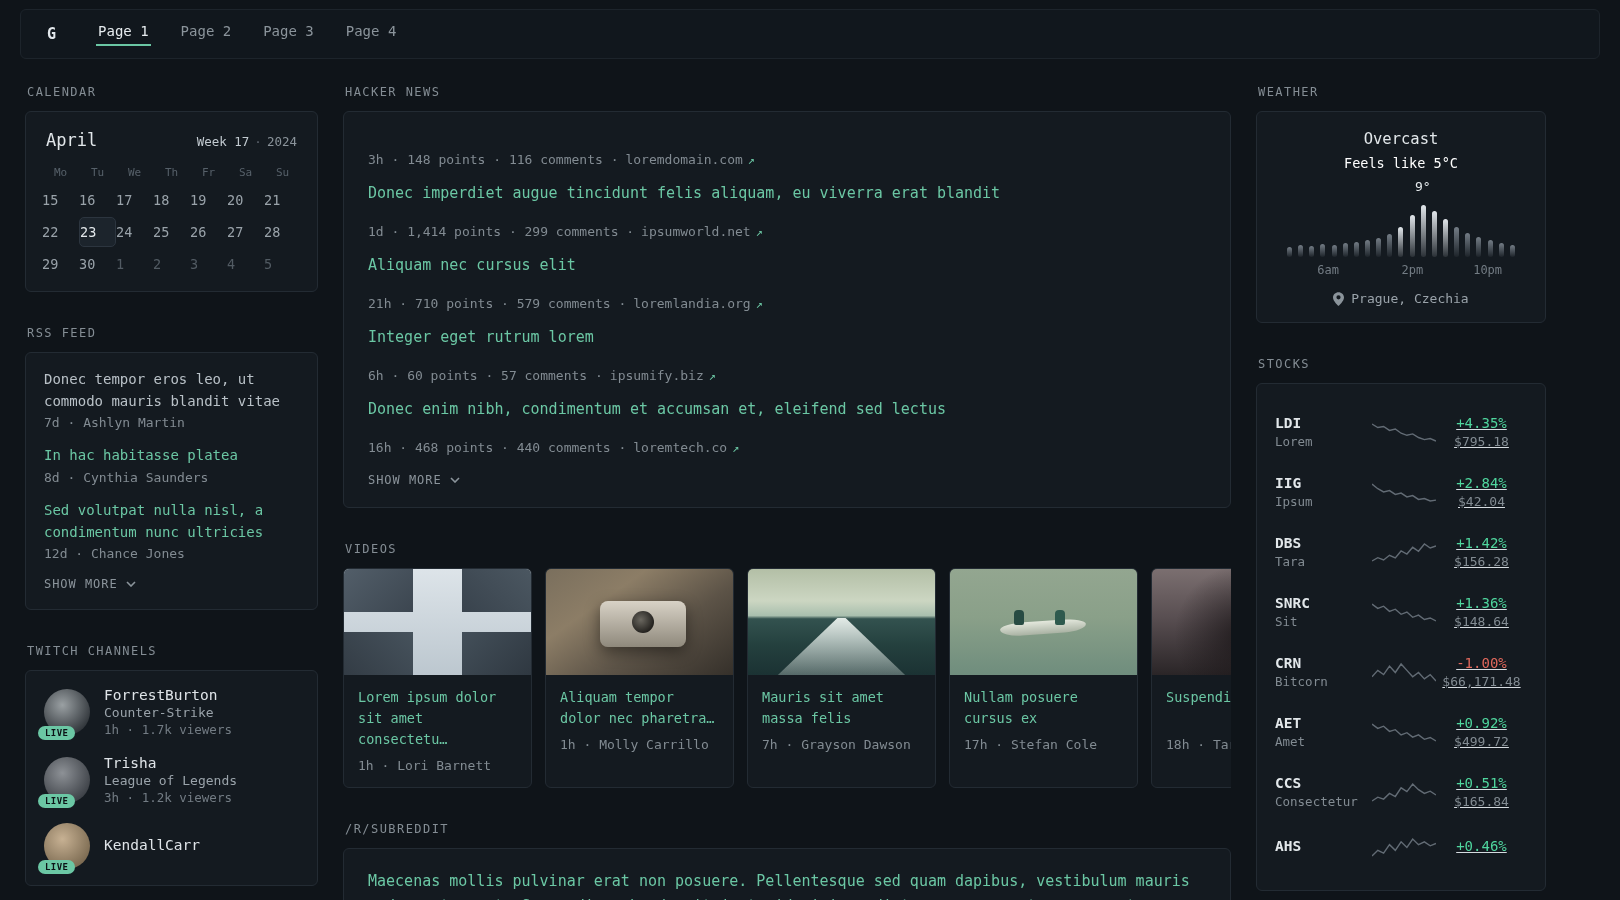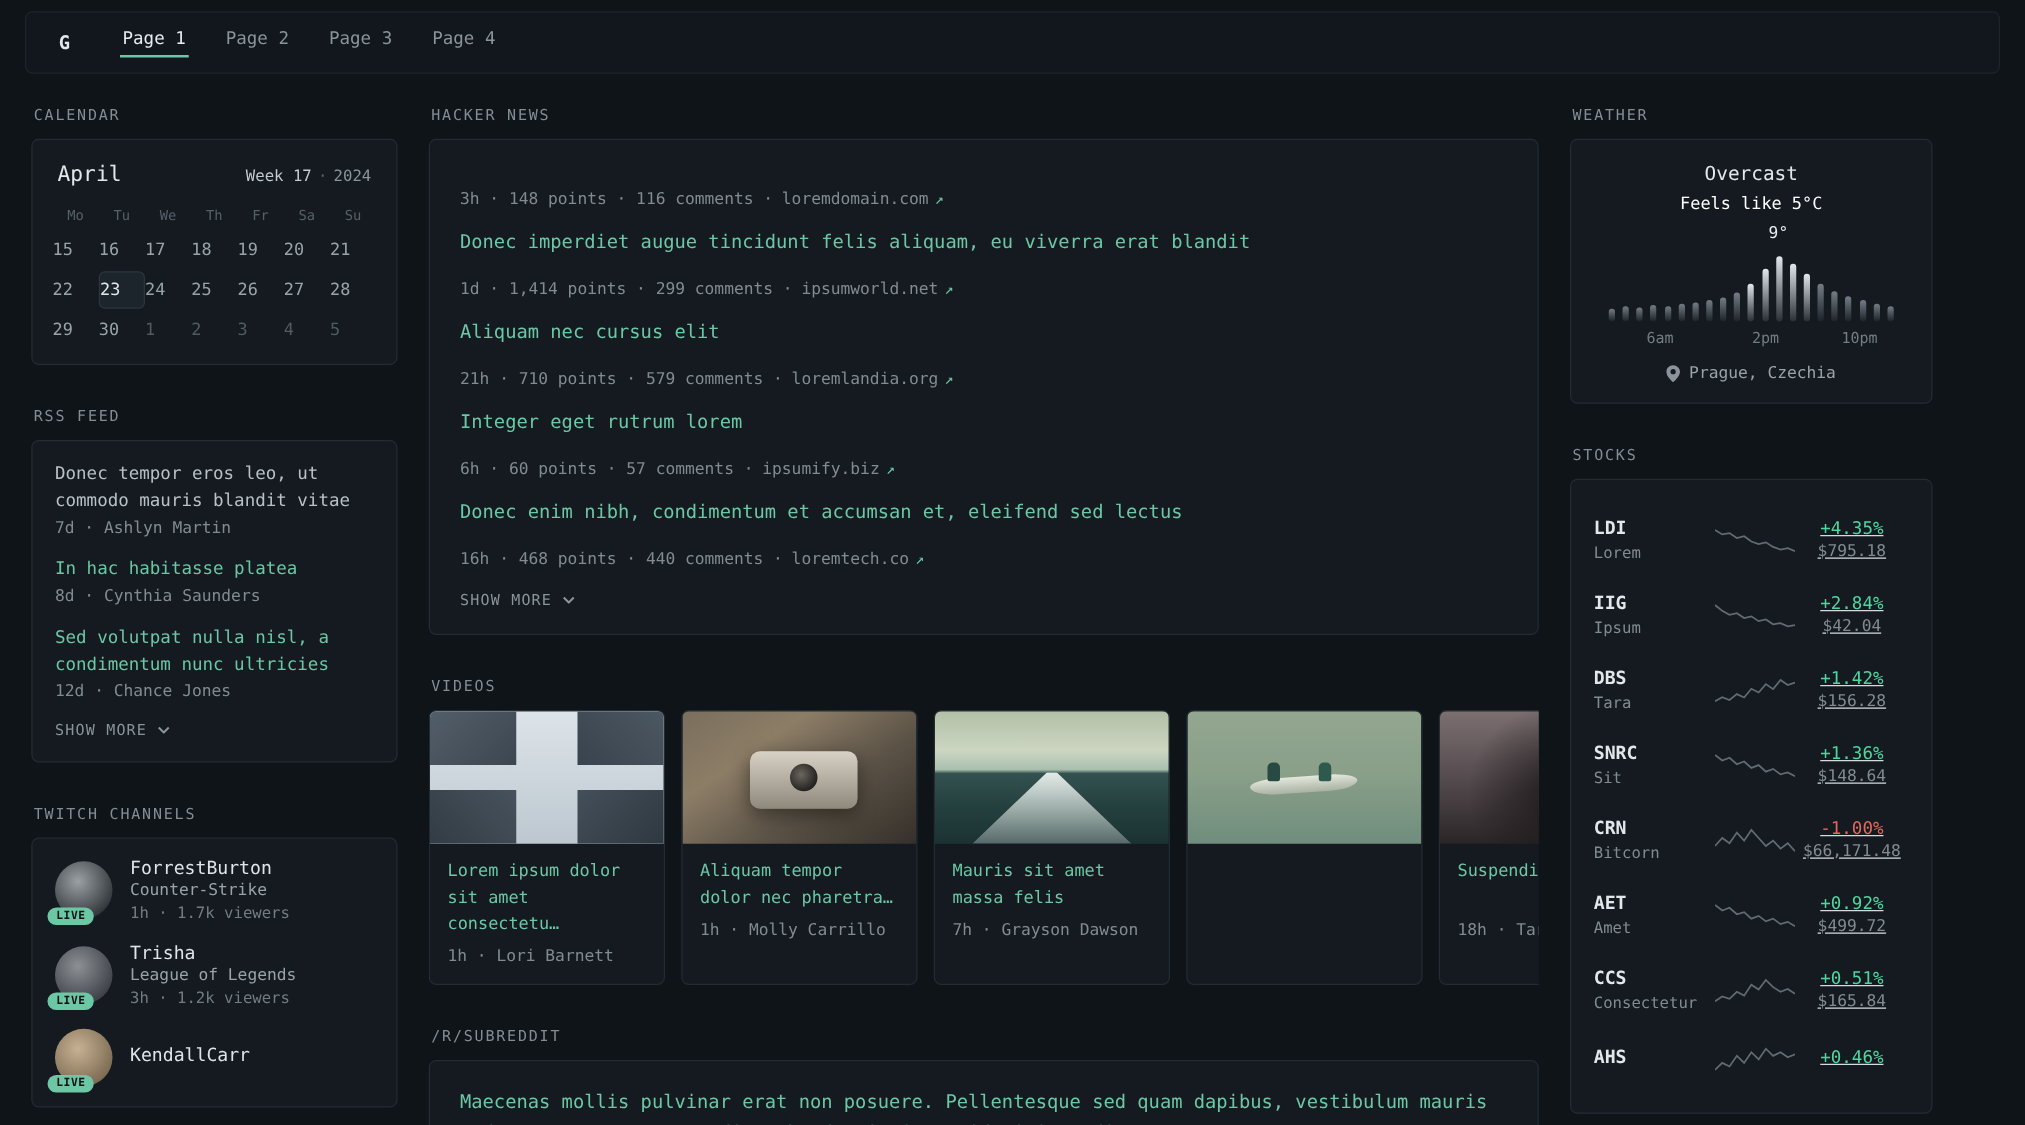--- a/index.html
+++ b/index.html
@@ -327,20 +327,24 @@
             <div class="vbody">
               <div class="vtitle">Mauris sit amet massa felis</div>
               <div class="vmeta">7h · Grayson Dawson</div>
             </div>
           </div>
           <div class="vcard">
             <div class="thumb t-canoe">
               <div class="boat"></div>
               <div class="fig fig1"></div>
               <div class="fig fig2"></div>
+            </div>
+            <div class="vbody">
+              <div class="vtitle">Nullam posuere cursus ex</div>
+              <div class="vmeta">17h · Stefan Cole</div>
             </div>
           </div>
           <div class="vcard">
             <div class="thumb t-fog"></div>
             <div class="vbody">
               <div class="vtitle">Suspendisse diam</div>
               <div class="vmeta">18h · Tara</div>
             </div>
           </div>
         </div>

